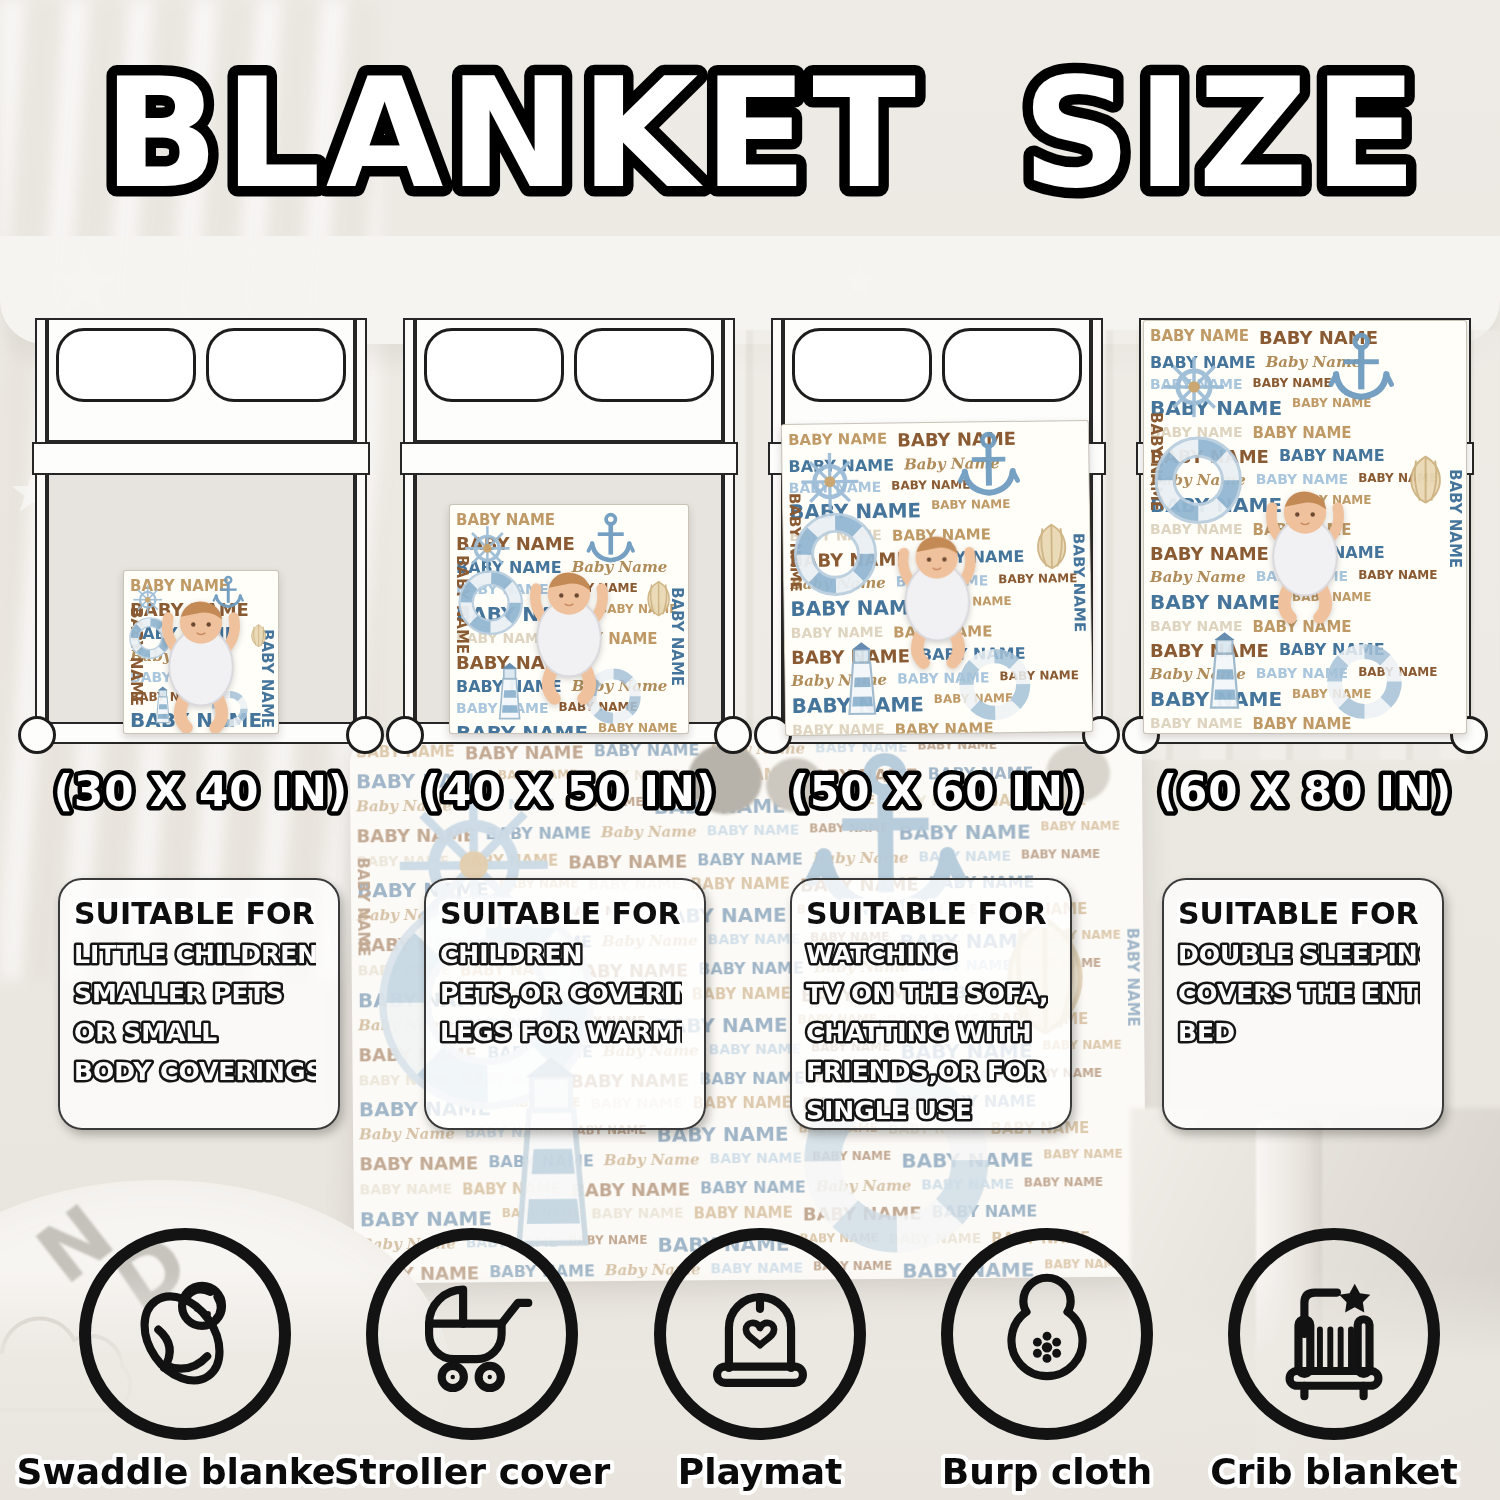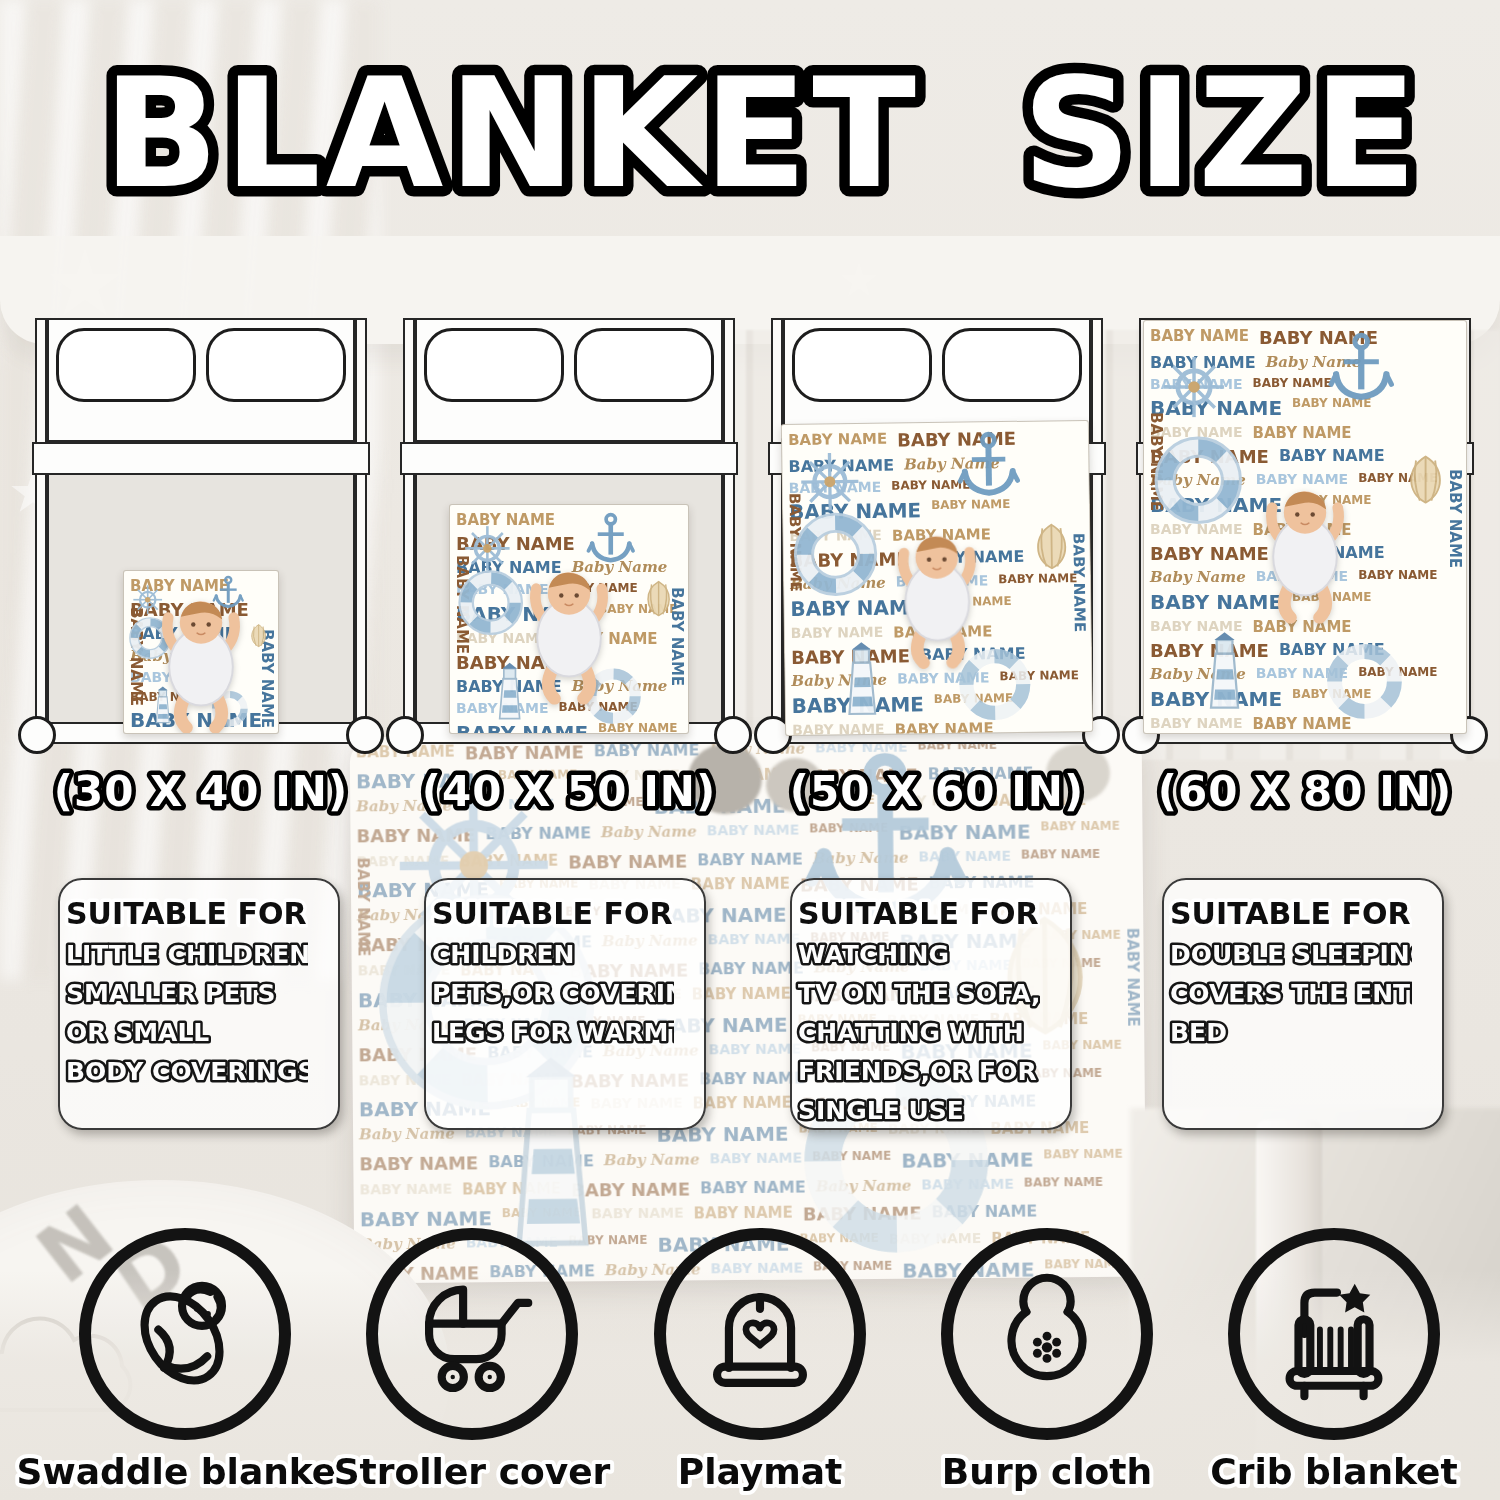--- a/index.html
+++ b/index.html
@@ -92,21 +92,21 @@
     filter:drop-shadow(0 2px 3px rgba(0,0,0,.18));}
   .faint{opacity:.5;filter:blur(.7px);}
 
   
   .size-svg{top:760px;width:332px;height:62px;position:absolute;}
   .t-size{font-size:42px;font-weight:900;fill:#fff;stroke:#000;stroke-width:9px;stroke-linejoin:round;letter-spacing:1px;}
 
   
   .sbox{position:absolute;top:878px;width:282px;height:252px;box-sizing:border-box;
     background:rgba(255,255,255,.74);border:2px solid #3a3a3a;border-radius:24px;
-    box-shadow:3px 5px 10px rgba(40,35,30,.3);padding:14px 12px 0 2px;}
+    box-shadow:3px 5px 10px rgba(40,35,30,.3);padding:14px 12px 0 10px;}
   .sbox svg{display:block;}
   .t-head{font-size:30px;font-weight:900;fill:#0e0e0e;stroke:#ffffff;stroke-width:7px;stroke-linejoin:round;}
   .t-line{font-size:25px;font-weight:900;fill:#fdfdfd;stroke:#151515;stroke-width:5px;stroke-linejoin:round;}
 
   
   .use{position:absolute;top:1228px;width:340px;text-align:center;}
   .use-circle{width:212px;height:212px;box-sizing:border-box;border:12px solid #131313;border-radius:50%;
     margin:0 auto;display:flex;align-items:center;justify-content:center;background:rgba(255,255,255,.05);}
   .use-circle svg{width:148px;height:148px;}
   .use-label-svg{width:340px;height:56px;margin-top:4px;}

